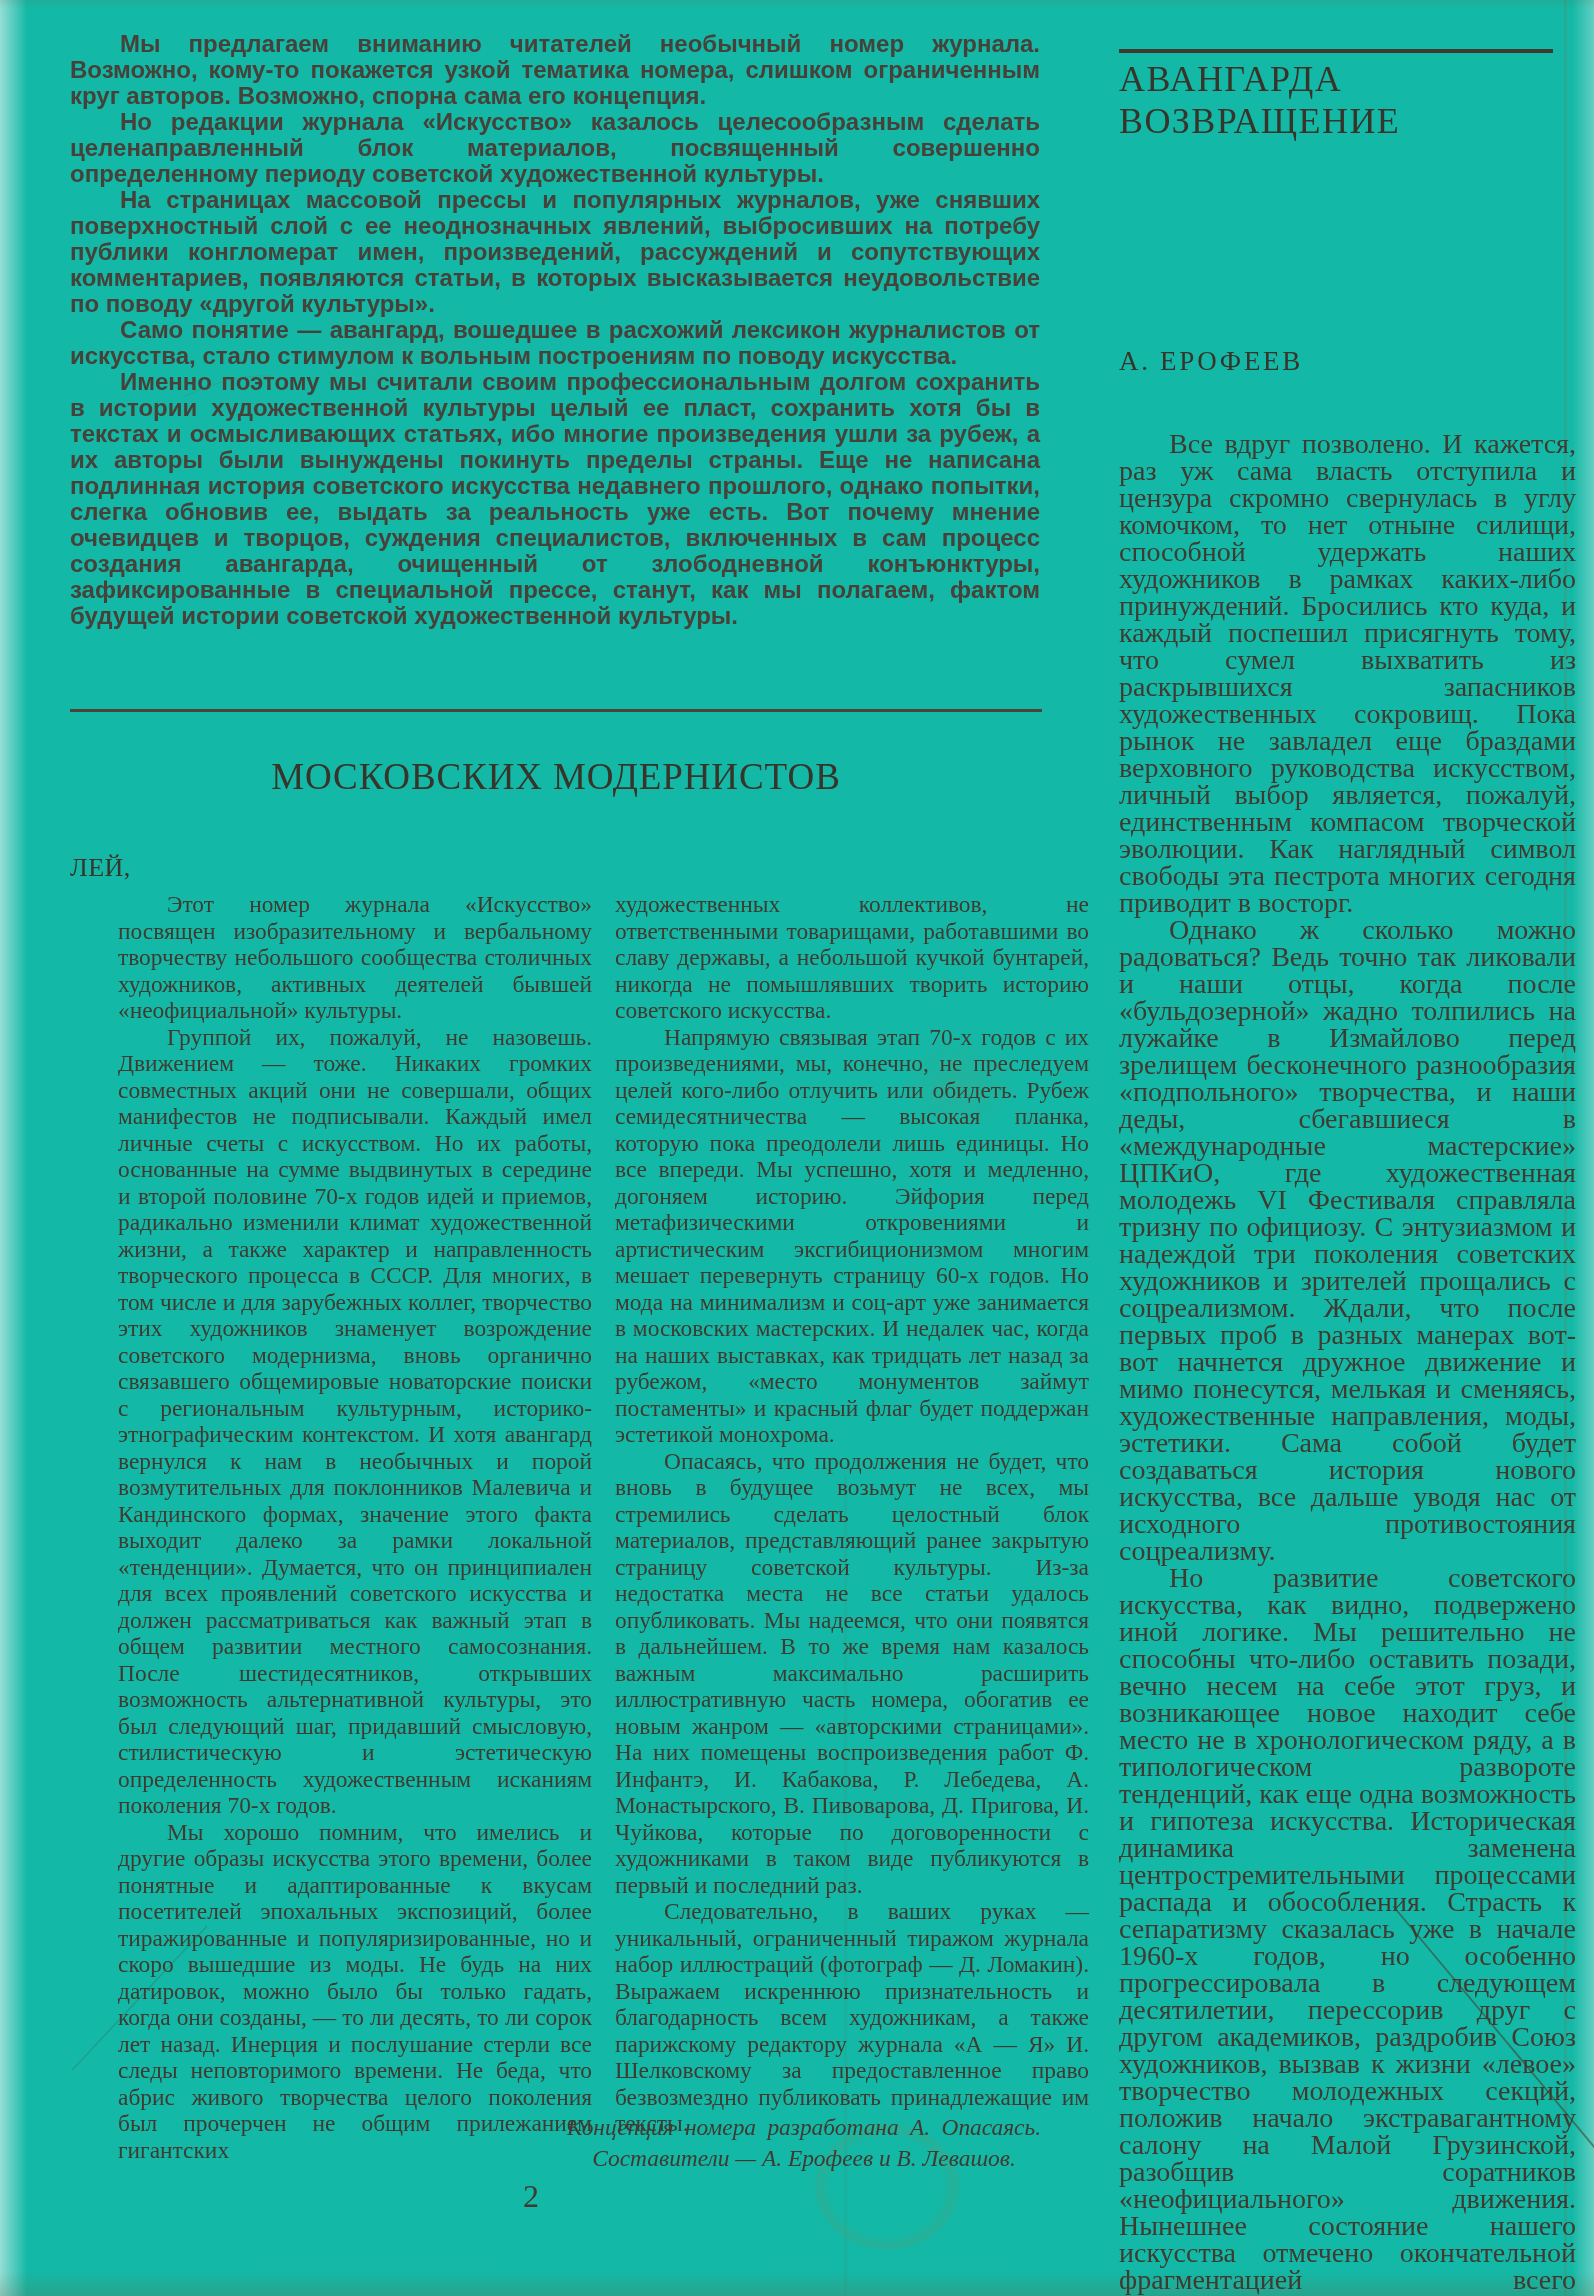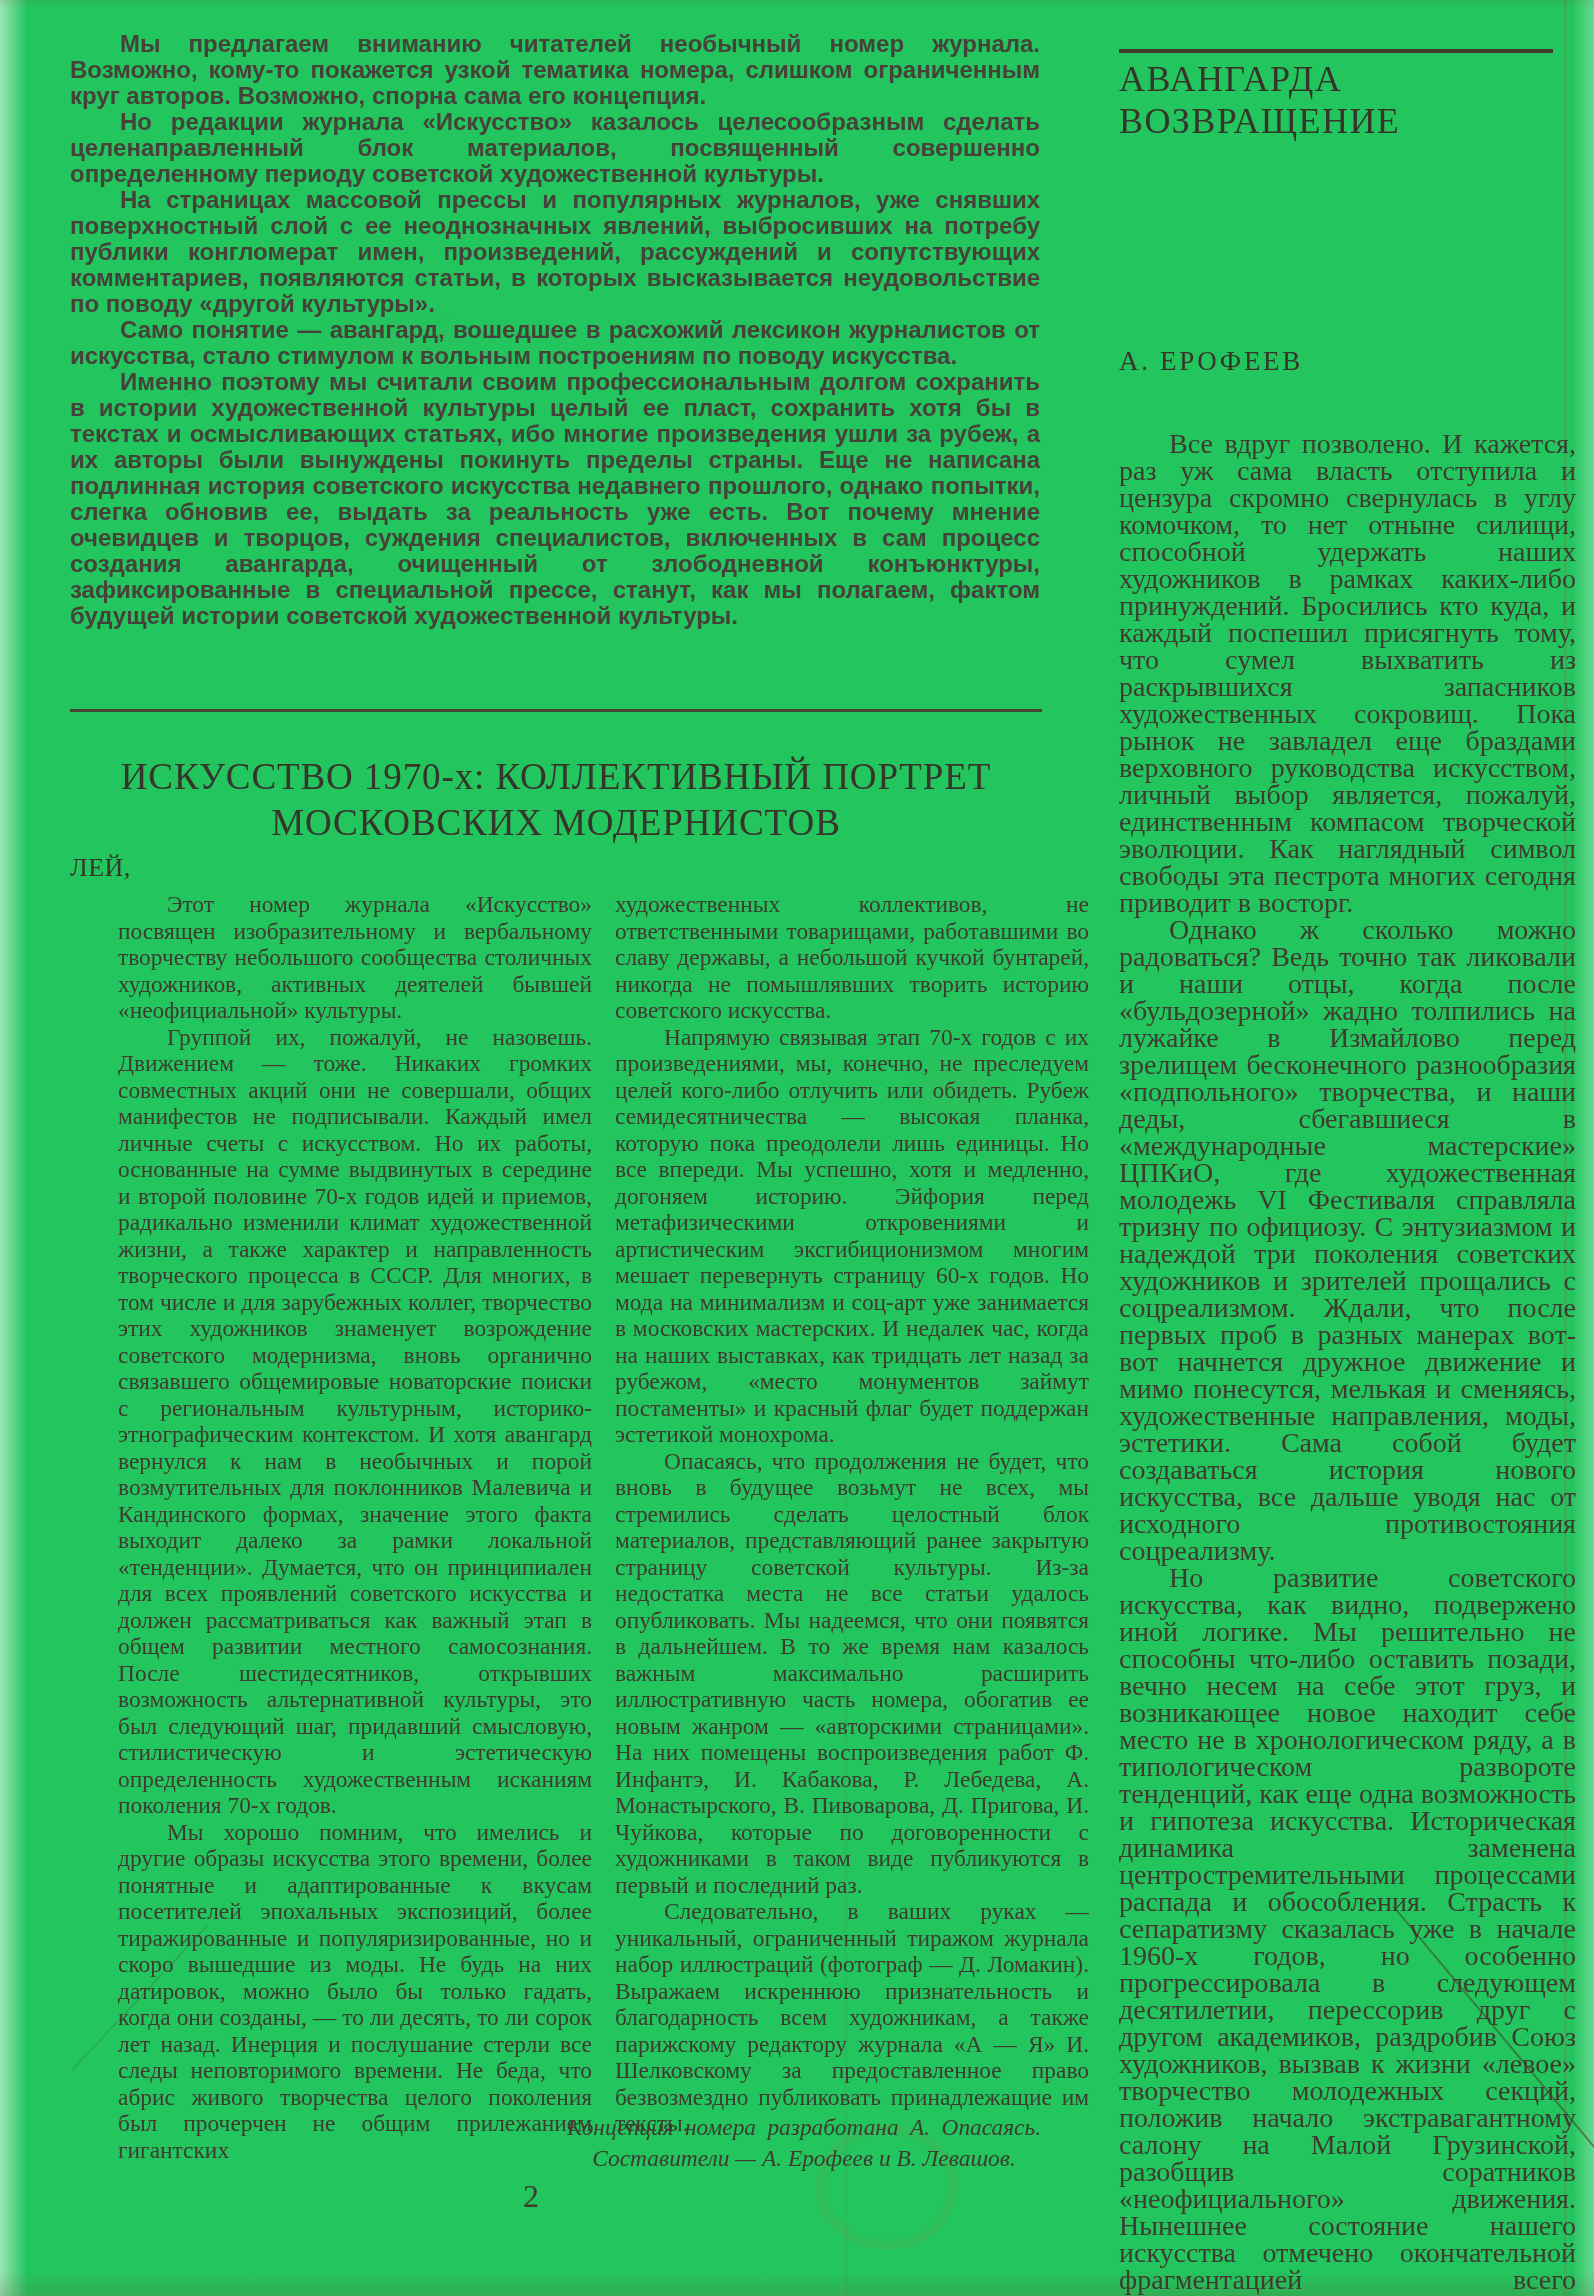--- a/index.html
+++ b/index.html
@@ -1,18 +1,18 @@
 <!DOCTYPE html>
 <html lang="ru" style="font-size:14.4px"><head>
 <meta charset="utf-8">
 <style>
   html,body { margin:0; padding:0; background:#d8d2b8; }
   .page {
     position:relative; width:1595px; height:2296px; overflow:hidden;
-    background:#22c55e;
+    background:#14b8a6;
     font-family:"Liberation Serif", serif;
     color:#3f3b30;
   }
   
   .shade { position:absolute; pointer-events:none; }
   .shade-left   { left:0; top:0; width:27px; height:2296px;
                   background:linear-gradient(90deg, rgba(255,255,255,.55), rgba(255,255,255,0)); }
   .shade-bottom { left:0; bottom:0; width:1595px; height:25px;
                   background:linear-gradient(0deg, rgba(110,92,55,.22), rgba(110,92,55,0)); }
   .shade-top    { left:0; top:0; width:1595px; height:9px;
@@ -110,21 +110,20 @@
     <p>Мы предлагаем вниманию читателей необычный номер журнала. Возможно, кому-то покажется узкой тематика номера, слишком ограниченным круг авторов. Возможно, спорна сама его концепция.</p>
     <p>Но редакции журнала «Искусство» казалось целесообразным сделать целенаправленный блок материалов, посвященный совершенно определенному периоду советской художественной культуры.</p>
     <p>На страницах массовой прессы и популярных журналов, уже снявших поверхностный слой с ее неоднозначных явлений, выбросивших на потребу публики конгломерат имен, произведений, рассуждений и сопутствующих комментариев, появляются статьи, в которых высказывается неудовольствие по поводу «другой культуры».</p>
     <p>Само понятие — авангард, вошедшее в расхожий лексикон журналистов от искусства, стало стимулом к вольным построениям по поводу искусства.</p>
     <p>Именно поэтому мы считали своим профессиональным долгом сохранить в истории художественной культуры целый ее пласт, сохранить хотя бы в текстах и осмысливающих статьях, ибо многие произведения ушли за рубеж, а их авторы были вынуждены покинуть пределы страны. Еще не написана подлинная история советского искусства недавнего прошлого, однако попытки, слегка обновив ее, выдать за реальность уже есть. Вот почему мнение очевидцев и творцов, суждения специалистов, включенных в сам процесс создания авангарда, очищенный от злободневной конъюнктуры, зафиксированные в специальной прессе, станут, как мы полагаем, фактом будущей истории советской художественной культуры.</p>
   </div>
 
   <div class="rule rule-mid"></div>
 
   <div class="section-title">
-    <div>ИСКУССТВО 1970-х: КОЛЛЕКТИВНЫЙ ПОРТРЕТ</div>
     <div>МОСКОВСКИХ МОДЕРНИСТОВ</div>
   </div>
 
   <div class="preface-heading">
     <div>ЛЕЙ,</div>
   </div>
 
   <div class="colbody col-left">
     <p>Этот номер журнала «Искусство» посвящен изобразительному и вербальному творчеству небольшого сообщества столичных художников, активных деятелей бывшей «неофициальной» культуры.</p>
     <p>Группой их, пожалуй, не назовешь. Движением — тоже. Никаких громких совместных акций они не совершали, общих манифестов не подписывали. Каждый имел личные счеты с искусством. Но их работы, основанные на сумме выдвинутых в середине и второй половине 70-х годов идей и приемов, радикально изменили климат художественной жизни, а также характер и направленность творческого процесса в СССР. Для многих, в том числе и для зарубежных коллег, творчество этих художников знаменует возрождение советского модернизма, вновь органично связавшего общемировые новаторские поиски с региональным культурным, историко-этнографическим контекстом. И хотя авангард вернулся к нам в необычных и порой возмутительных для поклонников Малевича и Кандинского формах, значение этого факта выходит далеко за рамки локальной «тенденции». Думается, что он принципиален для всех проявлений советского искусства и должен рассматриваться как важный этап в общем развитии местного самосознания. После шестидесятников, открывших возможность альтернативной культуры, это был следующий шаг, придавший смысловую, стилистическую и эстетическую определенность художественным исканиям поколения 70-х годов.</p>

